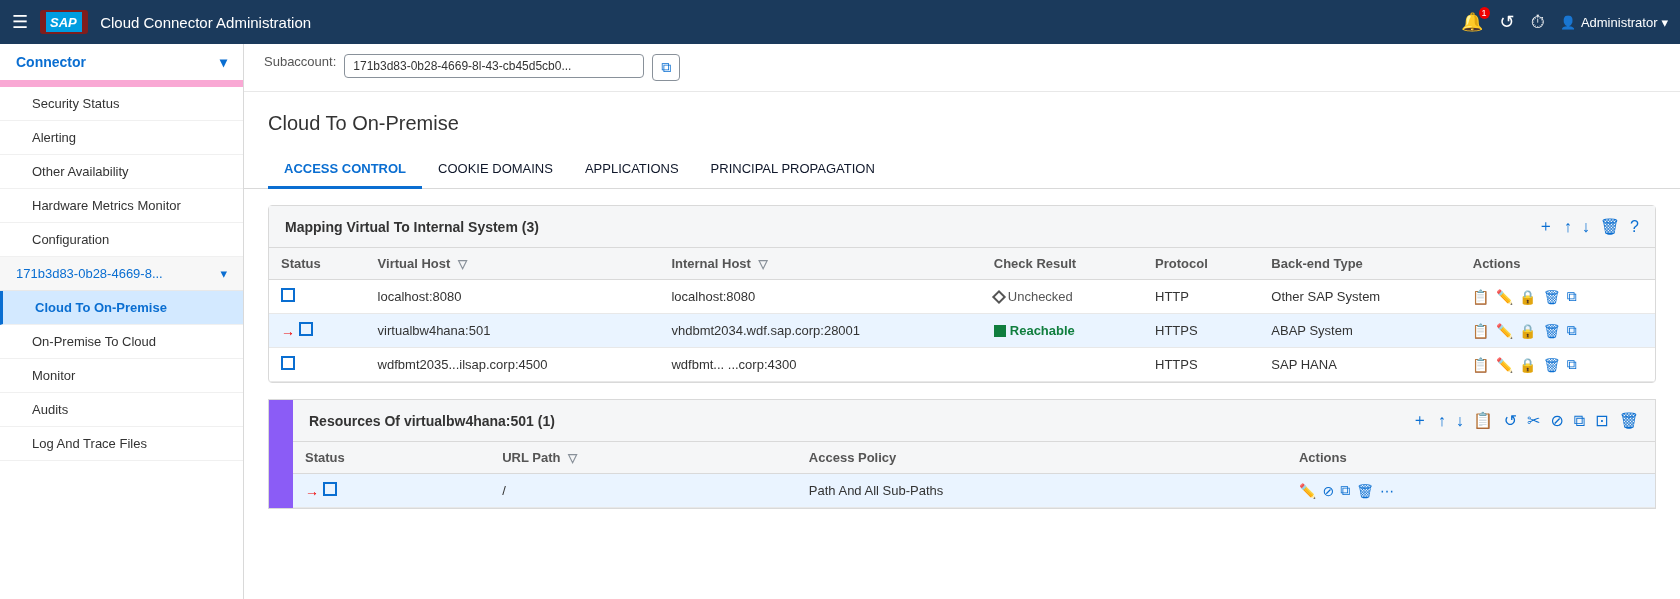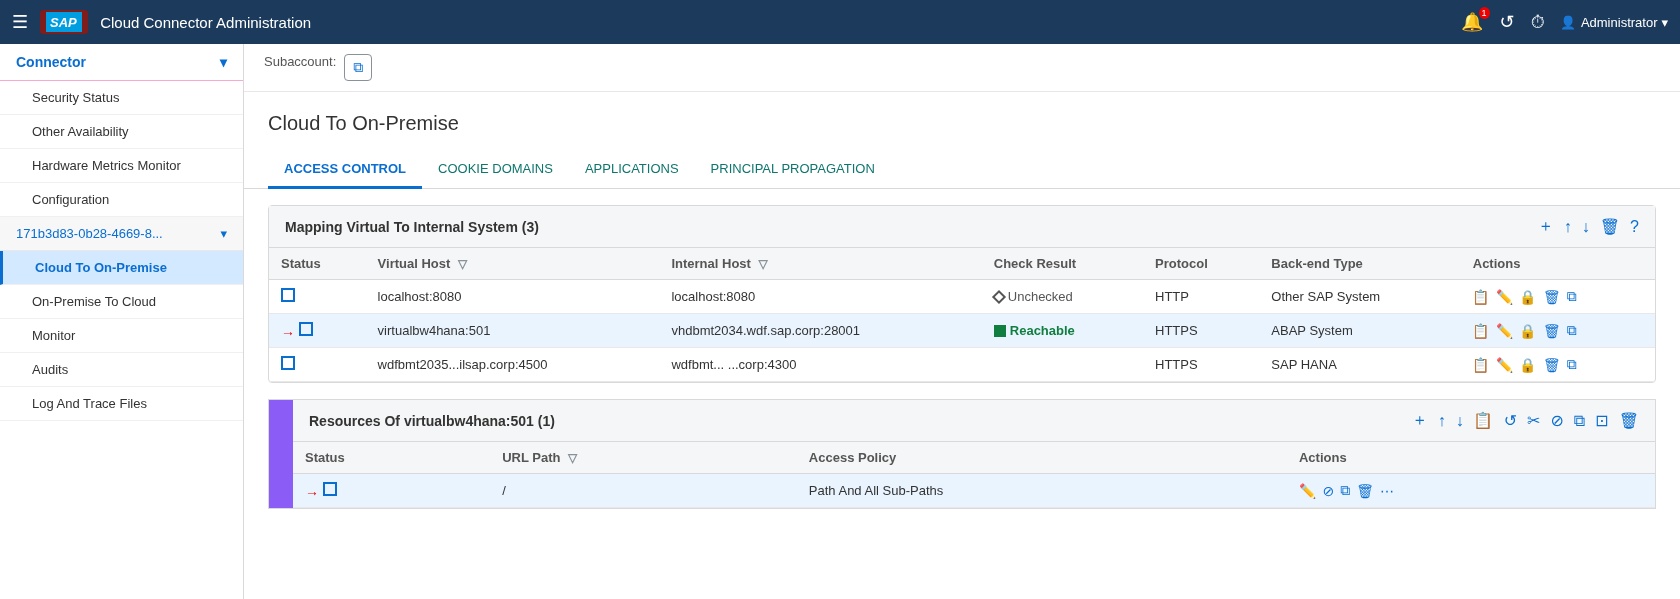--- a/index.html
+++ b/index.html
@@ -20,21 +20,21 @@
     .admin-label { font-size: 13px; display: flex; align-items: center; gap: 4px; cursor: pointer; }
 
     
     .layout { display: flex; height: 100vh; padding-top: 44px; }
 
     
     .sidebar { width: 244px; background: #fff; border-right: 1px solid #d9d9d9; flex-shrink: 0; overflow-y: auto; }
     .sidebar-section-header {
       display: flex; align-items: center; justify-content: space-between;
       padding: 10px 16px; color: #0a6ed1; font-size: 14px; font-weight: 600;
-      cursor: pointer; border-bottom: 1px solid #f9a8d4;
+      cursor: pointer; border-bottom: 7px solid #f9a8d4;
     }
     .sidebar-item {
       padding: 9px 16px 9px 32px; font-size: 13px; color: #333;
       cursor: pointer; border-bottom: 1px solid #f0f0f0;
     }
     .sidebar-sub-header {
       display: flex; align-items: center; justify-content: space-between;
       padding: 9px 16px; font-size: 13px; color: #0a6ed1; font-weight: 400;
       cursor: pointer; border-bottom: 1px solid #e8e8e8; background: #f7f7f7;
     }
@@ -59,21 +59,21 @@
     }
     .copy-btn { border: 1px solid #89919a; border-radius: 4px; padding: 4px 8px; cursor: pointer; background: #fff; color: #0a6ed1; font-size: 14px; }
 
     
     .page-title-bar { padding: 20px 24px 0; }
     .page-title { font-size: 20px; color: #333; font-weight: normal; }
 
     
     .tabs-bar { display: flex; padding: 0 24px; border-bottom: 1px solid #d9d9d9; margin-top: 16px; }
     .tab {
-      padding: 10px 16px; font-size: 13px; color: #0f766e; cursor: pointer;
+      padding: 10px 16px; font-size: 13px; color: #0f172a; cursor: pointer;
       border-bottom: 3px solid transparent; margin-bottom: -1px;
     }
     .tab.active { color: #0a6ed1; border-bottom: 3px solid #0a6ed1; font-weight: 600; }
 
     
     .content-area { padding: 16px 24px; }
 
     
     .section { background: #fff; border: 1px solid #d9d9d9; border-radius: 4px; margin-bottom: 16px; }
     .section-header {
@@ -135,20 +135,23 @@
 
   <div class="sidebar">
     <div class="sidebar-section-header">
       <span>Connector</span>
       <span>▾</span>
     </div>
     <div class="sidebar-item">
       <span>Security Status</span>
     </div>
     <div class="sidebar-item">
+      <span>Alerting</span>
+    </div>
+    <div class="sidebar-item">
       <span>Other Availability</span>
     </div>
     <div class="sidebar-item">
       <span>Hardware Metrics Monitor</span>
     </div>
     <div class="sidebar-item">
       <span>Configuration</span>
     </div>
     <div class="sidebar-sub-header">
       <span>171b3d83-0b28-4669-8...</span>
@@ -168,20 +171,21 @@
     </div>
     <div class="sidebar-sub-item">
       <span>Log And Trace Files</span>
     </div>
   </div>
 
   <div class="main-content">
 
     <div class="subaccount-bar">
       <span class="subaccount-label">Subaccount:</span>
+      <input class="subaccount-input" readonly="" value="171b3d83-0b28-4669-8l-43-cb45d5cb0..." style="">
       <button class="copy-btn">⧉</button>
     </div>
 
     <div class="page-title-bar">
       <h1 class="page-title">Cloud To On-Premise</h1>
     </div>
 
     <div class="tabs-bar">
       <div class="tab active">
         <span>ACCESS CONTROL</span>

